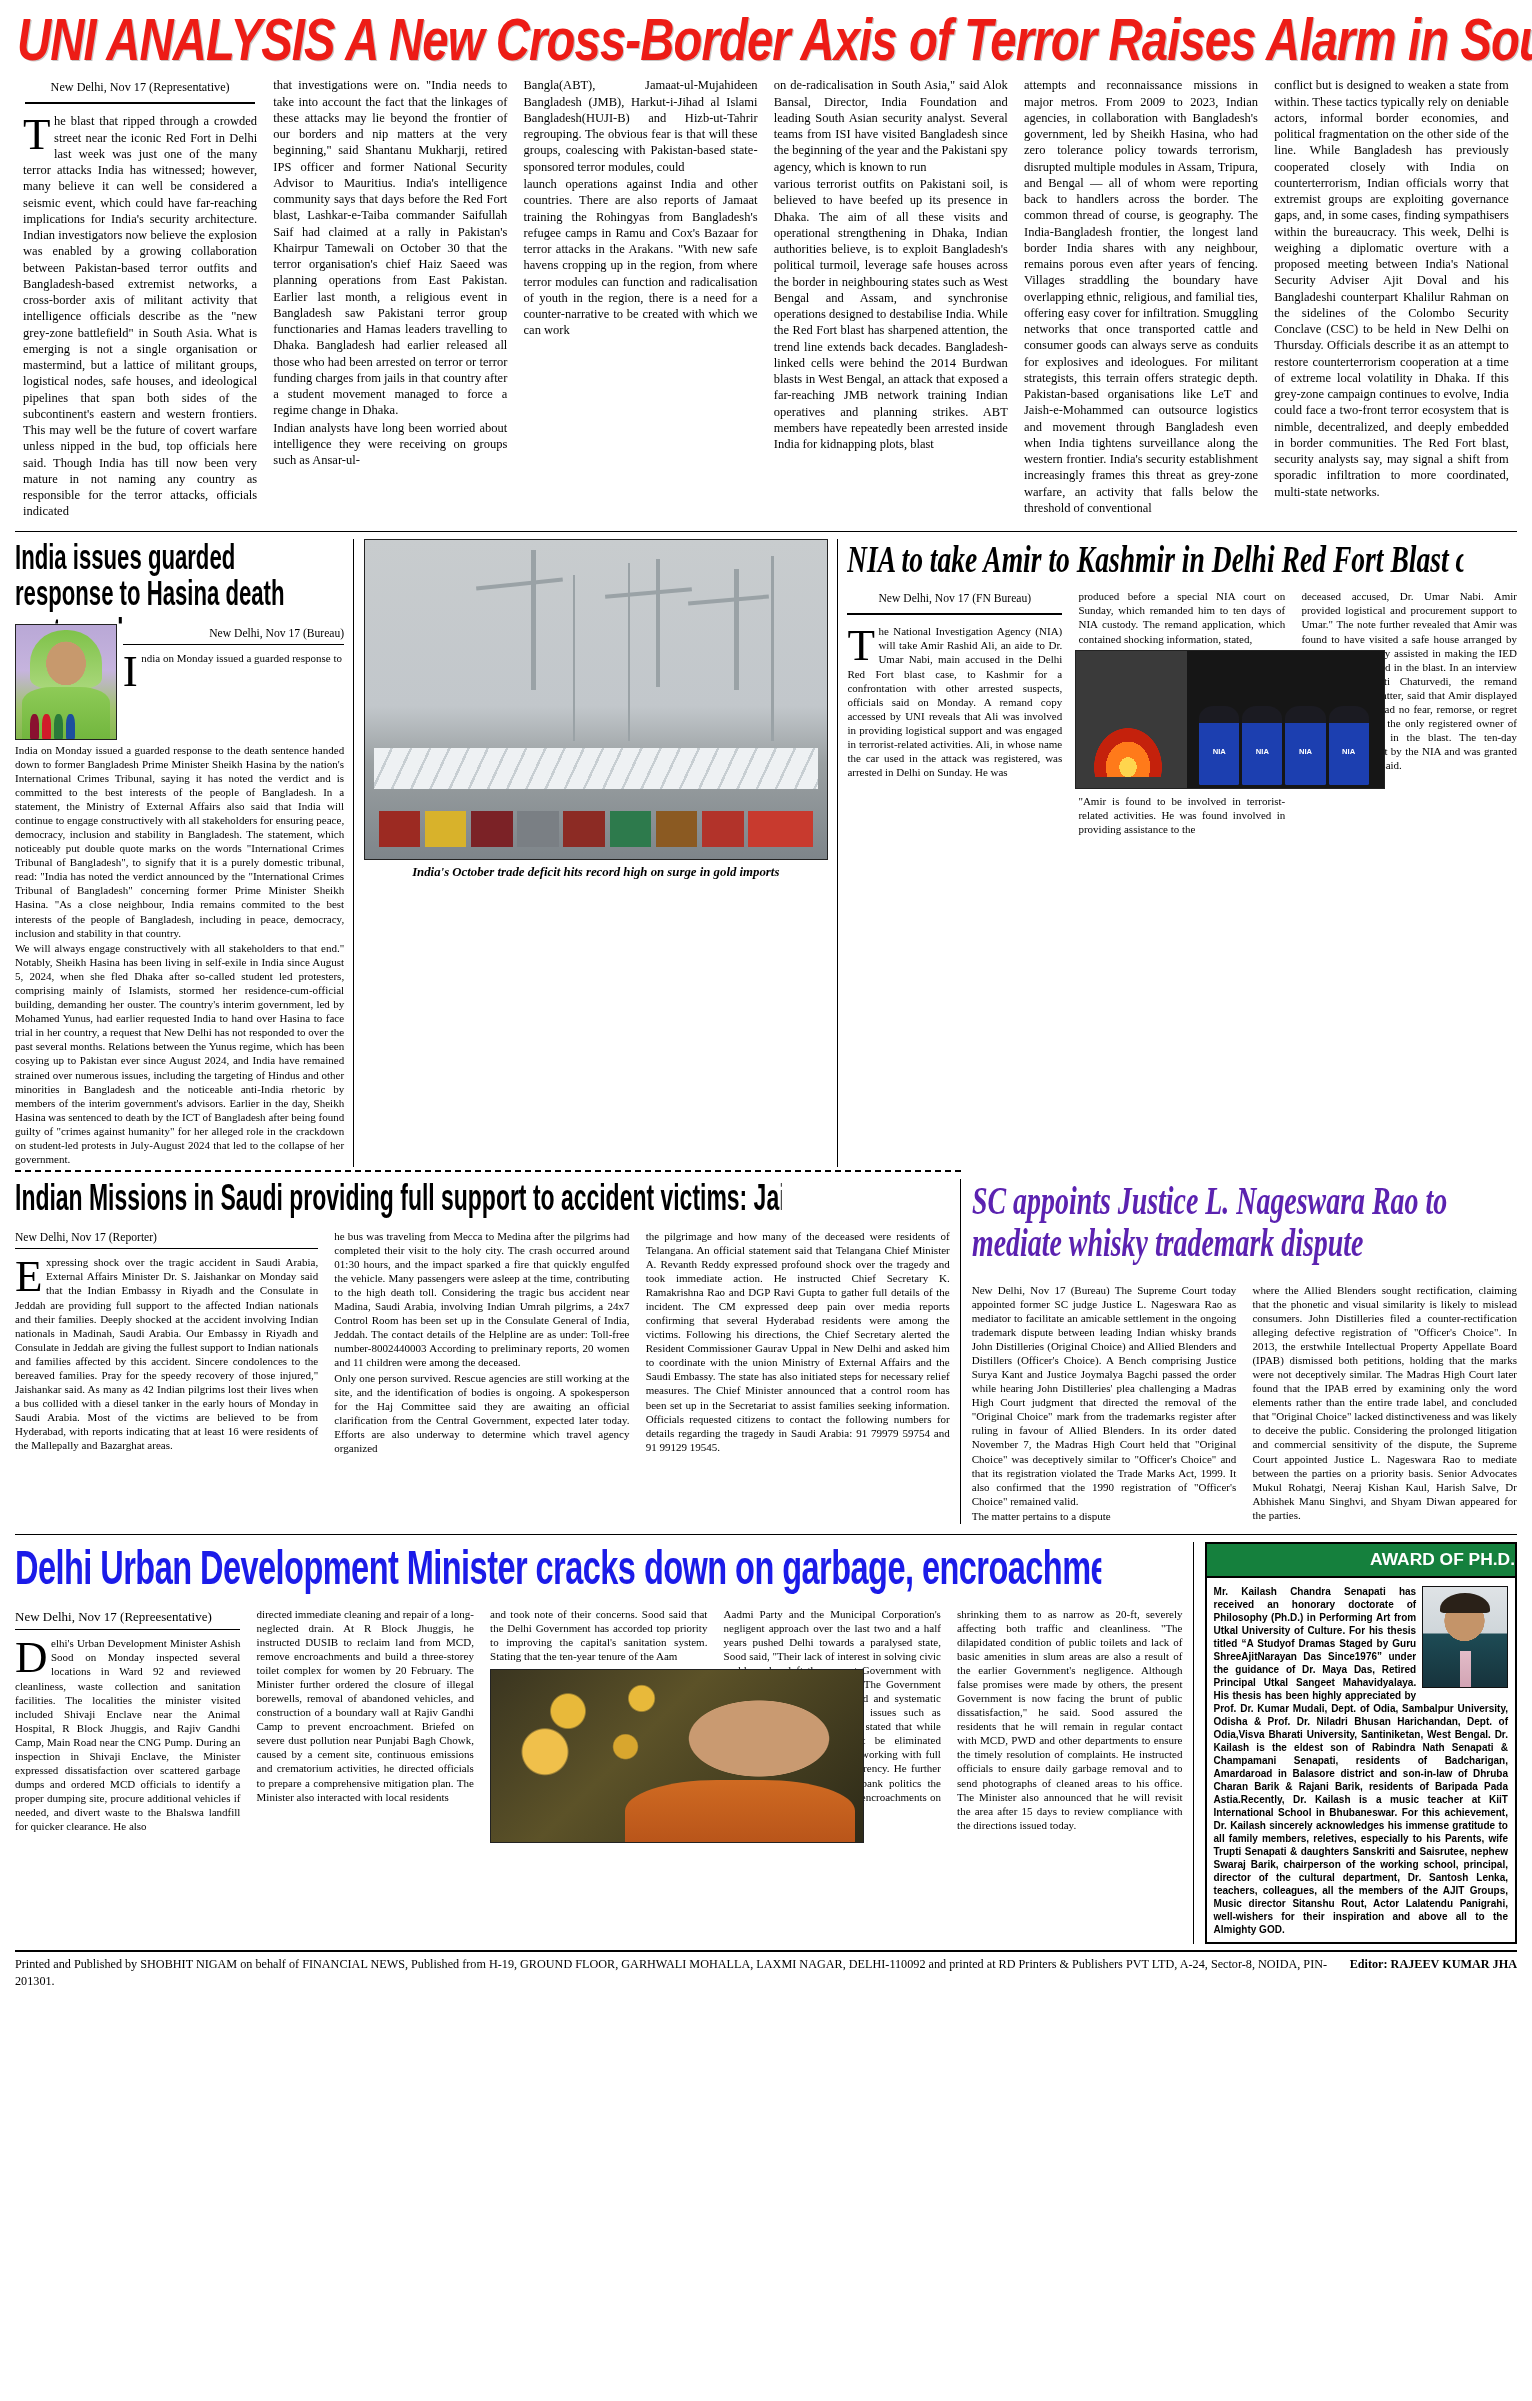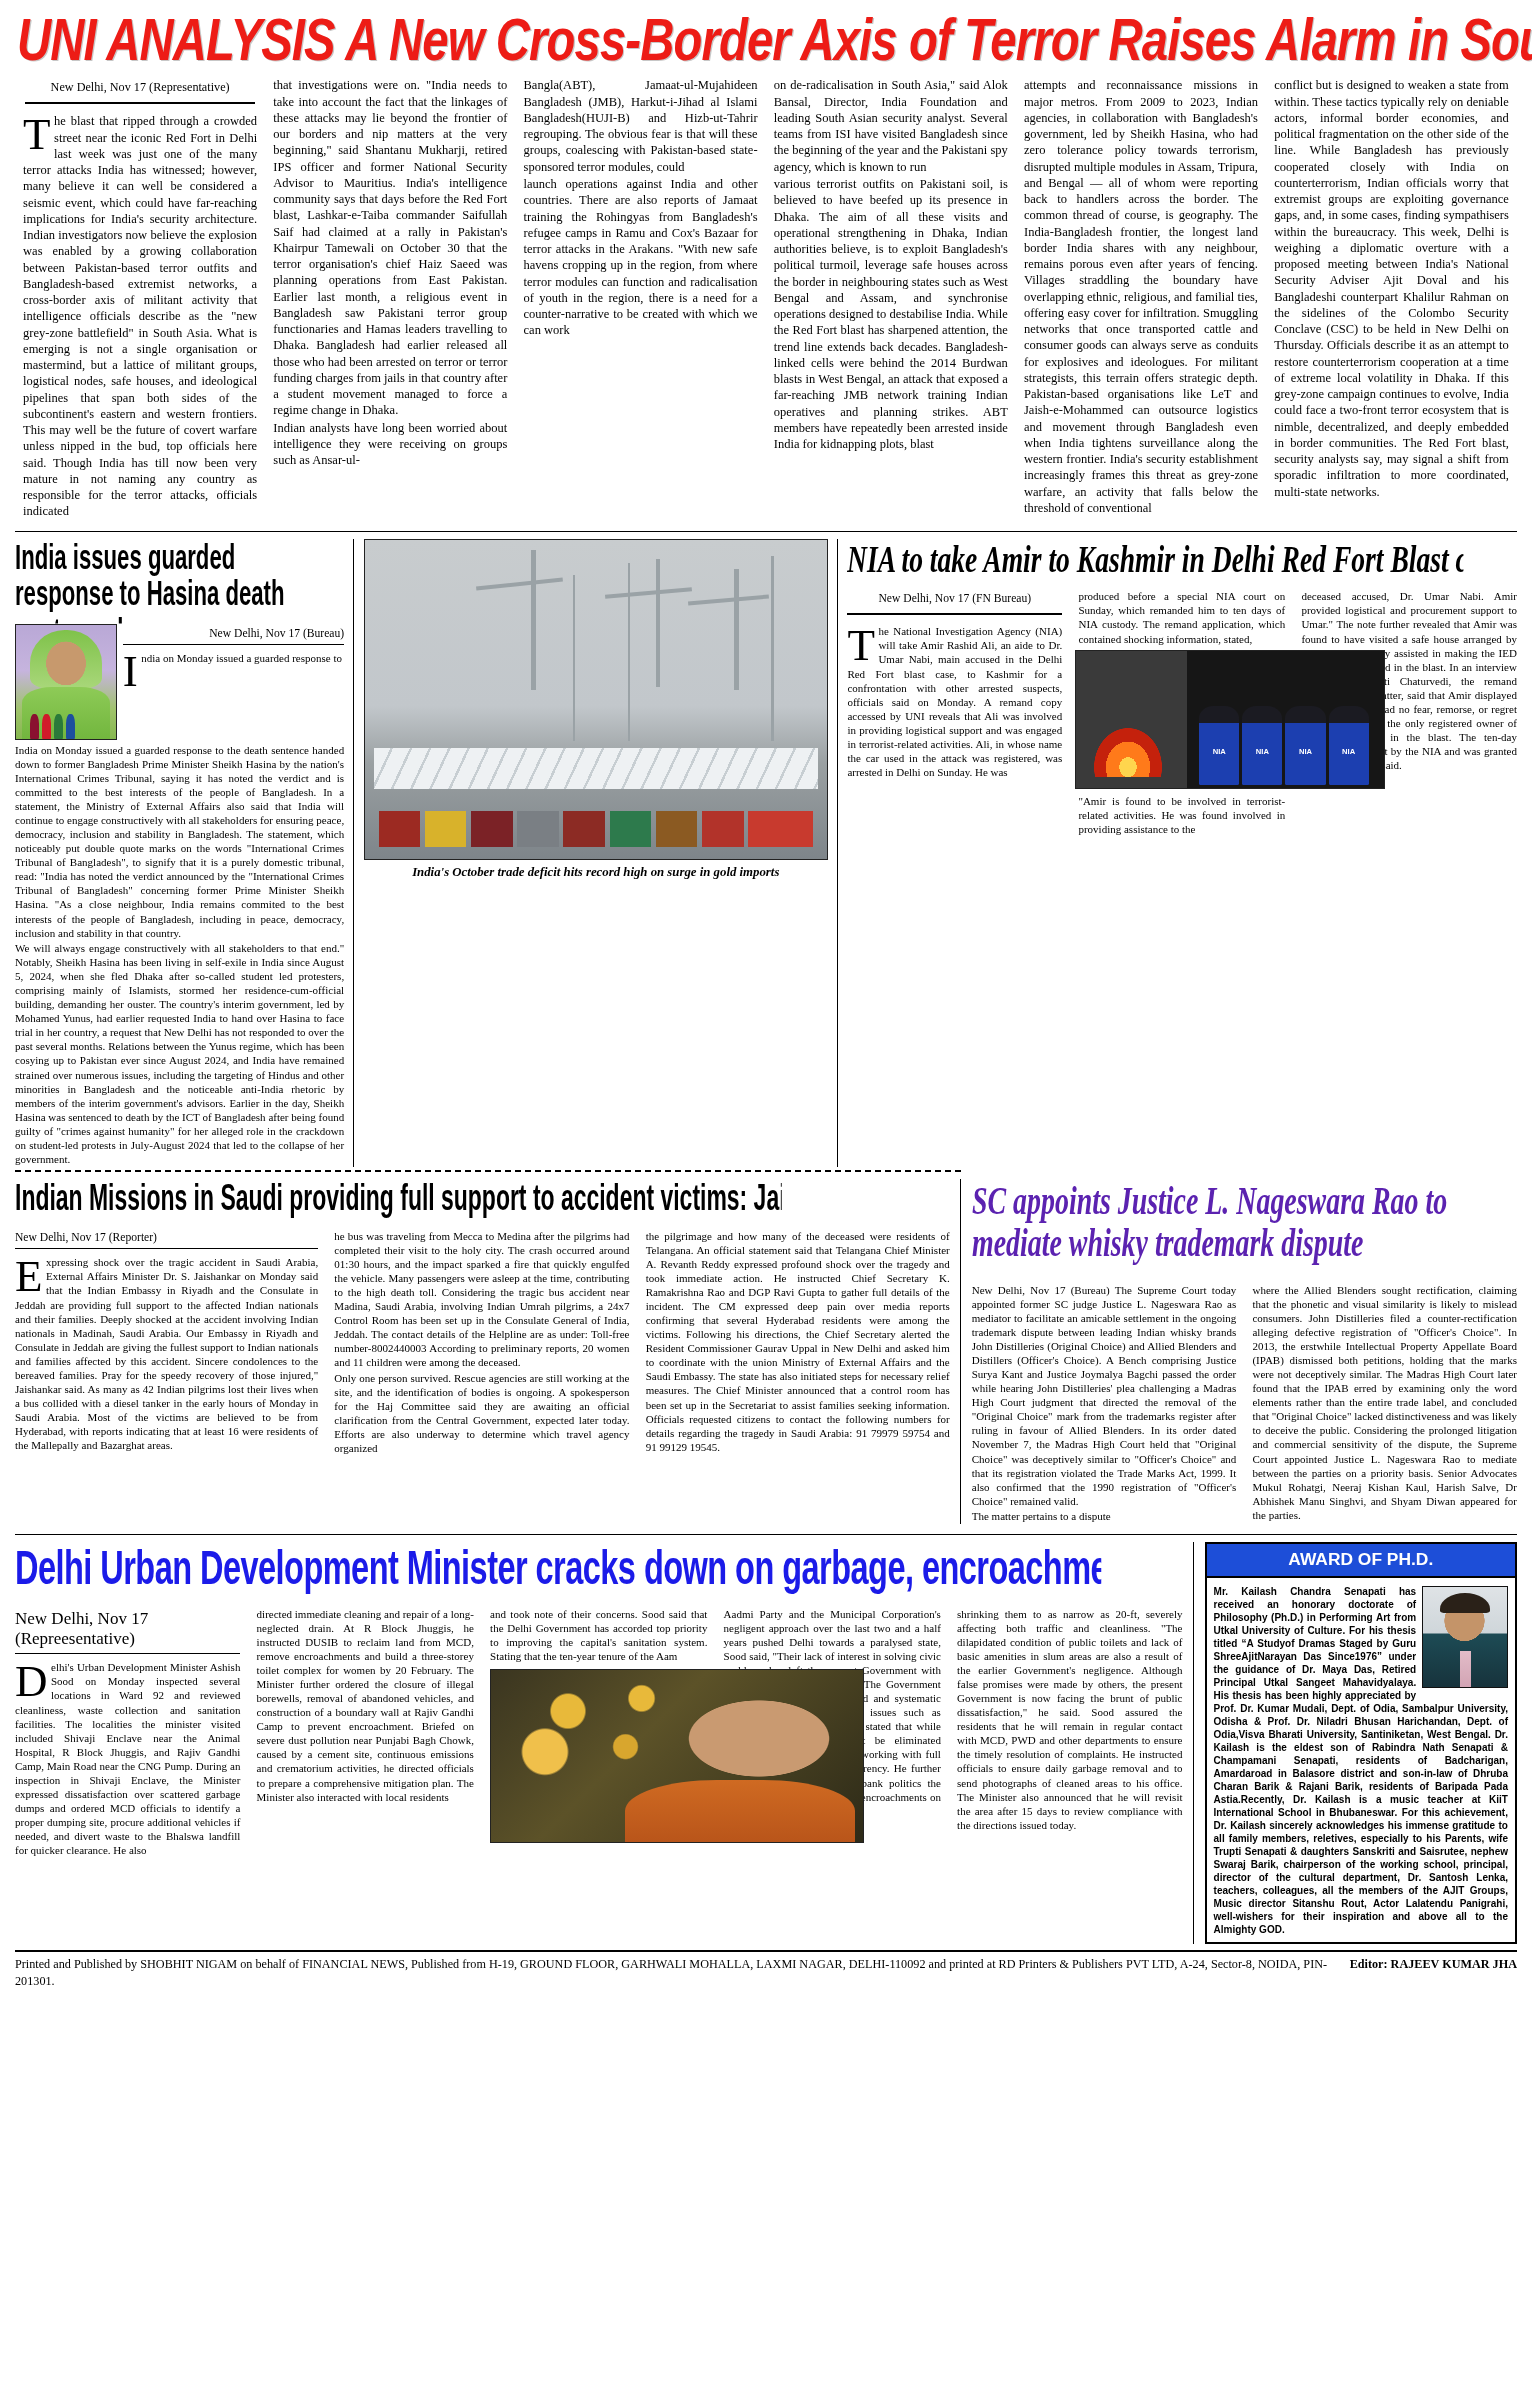--- a/index.html
+++ b/index.html
@@ -205,21 +205,21 @@
   .min-face { position:absolute; right:6%; top:14%; width:44%; height:52%;
     background:radial-gradient(ellipse at 50% 50%, #c99a71 0 60%, transparent 61%); }
   .min-body { position:absolute; right:2%; bottom:0; width:62%; height:36%;
     background:linear-gradient(180deg,#cf6a22,#b9551a); border-radius:40% 40% 0 0/50% 50% 0 0; }
   .min-shirt { position:absolute; right:30%; bottom:0; width:34%; height:26%;
     background:#f1ece1; border-radius:50% 50% 0 0/60% 60% 0 0; }
 
   
   .award-box { border:2.3px solid #000; padding:0; background:#fff; }
   .award-hd {
-    background:#1d4ed8; color:#fff; text-align:center;
+    background:#15803d; color:#fff; text-align:right;
     font-family:"Liberation Sans", sans-serif; font-weight:700;
     font-size:17.4px; padding:5.2px 0 6.4px 0;
     border-bottom:2.3px solid #000;
     transform:none;
   }
   .award-body { padding:7px 7px 5.8px 7px;font-weight:bold; }
   .award-body p {
     font-family:"Liberation Sans", sans-serif;
     font-size:10px; line-height:1.30; text-align:justify; margin:0;
   }
@@ -398,21 +398,21 @@
   </div>
 
   <div class="solid-sep" style="margin-top:9.3px;"></div>
 
   <div style="display:flex;">
 
     <div style="width:78.5%; padding-right:10.5px; border-right:1.7px solid #000;">
       <div class="hl-blue" style="height:45px; overflow:hidden;">Delhi Urban Development Minister cracks down on garbage, encroachments in</div>
       <div style="display:flex; margin-top:20px;">
         <div style="width:20%; padding-right:8.1px;">
-          <p class="place left" style="font-size:17px;">New Delhi, Nov 17 (Repreesentative)</p>
+          <p class="place left" style="font-size:13px;">New Delhi, Nov 17 (Repreesentative)</p>
           <div class="thin-sep"></div>
           <p class="bt sm dropcap">Delhi's Urban Development Minister Ashish Sood on Monday inspected several locations in Ward 92 and reviewed cleanliness, waste collection and sanitation facilities. The localities the minister visited included Shivaji Enclave near the Animal Hospital, R Block Jhuggis, and Rajiv Gandhi Camp, Main Road near the CNG Pump. During an inspection in Shivaji Enclave, the Minister expressed dissatisfaction over scattered garbage dumps and ordered MCD officials to identify a proper dumping site, procure additional vehicles if needed, and divert waste to the Bhalswa landfill for quicker clearance. He also</p>
         </div>
         <div style="width:20%; padding:0 8.1px;">
           <p class="bt sm">directed immediate cleaning and repair of a long-neglected drain. At R Block Jhuggis, he instructed DUSIB to reclaim land from MCD, remove encroachments and build a three-storey toilet complex for women by 20 February. The Minister further ordered the closure of illegal borewells, removal of abandoned vehicles, and construction of a boundary wall at Rajiv Gandhi Camp to prevent encroachment. Briefed on severe dust pollution near Punjabi Bagh Chowk, caused by a cement site, continuous emissions and crematorium activities, he directed officials to prepare a comprehensive mitigation plan. The Minister also interacted with local residents</p>
         </div>
         <div style="width:20%; padding:0 8.1px;">
           <p class="bt sm">and took note of their concerns. Sood said that the Delhi Government has accorded top priority to improving the capital's sanitation system. Stating that the ten-year tenure of the Aam</p>
           <div class="photo ph-minister" style="width:172%; height:174px; margin-top:5.8px;">
             <div class="min-deco"></div>

